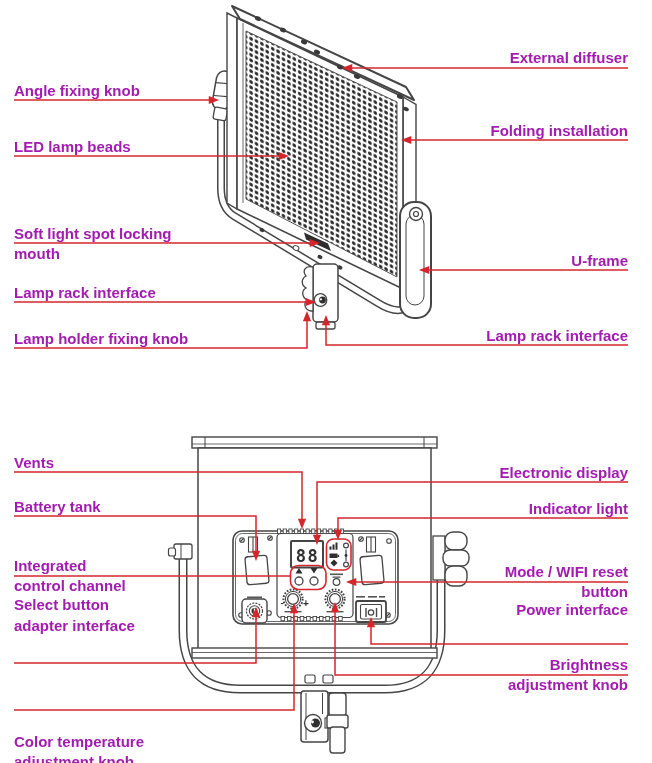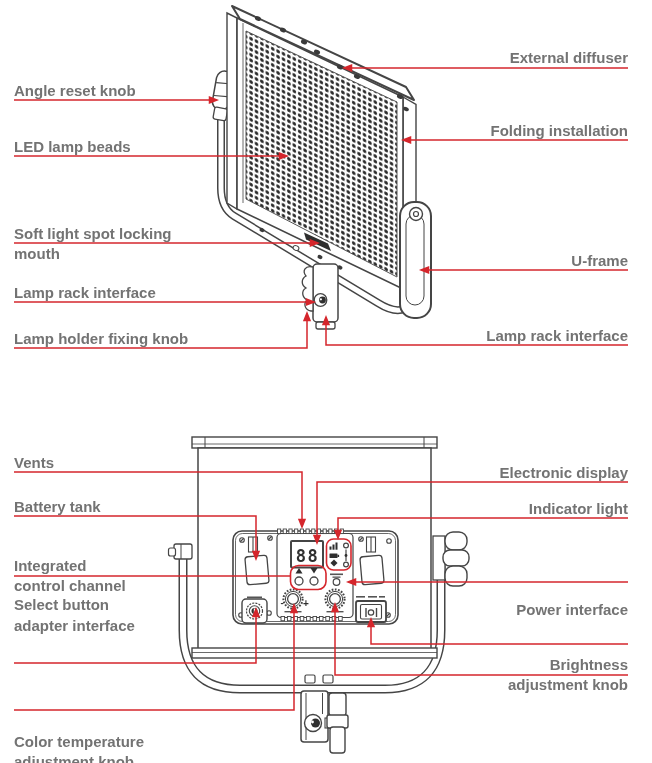--- a/index.html
+++ b/index.html
@@ -2,21 +2,21 @@
 <html><head>
 <meta charset="utf-8">
 <style>
   html,body{margin:0;padding:0;background:#fff;}
   .stage{
     position:relative;width:652px;height:763px;background:#ffffff;
     font-family:"Liberation Sans",sans-serif;overflow:hidden;
   }
   .art{position:absolute;left:0;top:0;}
   .lbl{
-    position:absolute;font-size:15px;font-weight:600;color:#737373;
+    position:absolute;font-size:15px;font-weight:600;color:#a21caf;
     line-height:19.5px;white-space:nowrap;
   }
   .lbl span{display:block;}
   .lbl.l{left:14px;text-align:left;}
   .lbl.r{right:24px;text-align:right;}
 </style>
 </head>
 <body>
 
 <div class="stage">
@@ -350,21 +350,21 @@
 
     <rect x="290.5" y="565.5" width="35.5" height="24" rx="8" fill="none" stroke-width="1.6"></rect>
     <rect x="326.5" y="539" width="24.5" height="31" rx="7" fill="none" stroke-width="1.6"></rect>
   </g>
 </svg>
 
 <div class="lbl r" style="top:48px">
   <span>External diffuser</span>
 </div>
 <div class="lbl l" style="top:81px">
-  <span>Angle reset knob</span>
+  <span>Angle fixing knob</span>
 </div>
 <div class="lbl l" style="top:137px">
   <span>LED lamp beads</span>
 </div>
 <div class="lbl r" style="top:121px">
   <span>Folding installation</span>
 </div>
 <div class="lbl l" style="top:224px">
   <span>Soft light spot locking</span>
   <span>mouth</span>
@@ -393,20 +393,22 @@
 </div>
 <div class="lbl r" style="top:499px">
   <span>Indicator light</span>
 </div>
 <div class="lbl l" style="top:556px">
   <span>Integrated</span>
   <span>control channel</span>
   <span>Select button</span>
 </div>
 <div class="lbl r" style="top:562px">
+  <span>Mode / WIFI reset</span>
+  <span>button</span>
 </div>
 <div class="lbl l" style="top:616px">
   <span>adapter interface</span>
 </div>
 <div class="lbl r" style="top:600px">
   <span>Power interface</span>
 </div>
 <div class="lbl r" style="top:655px">
   <span>Brightness</span>
   <span>adjustment knob</span>

